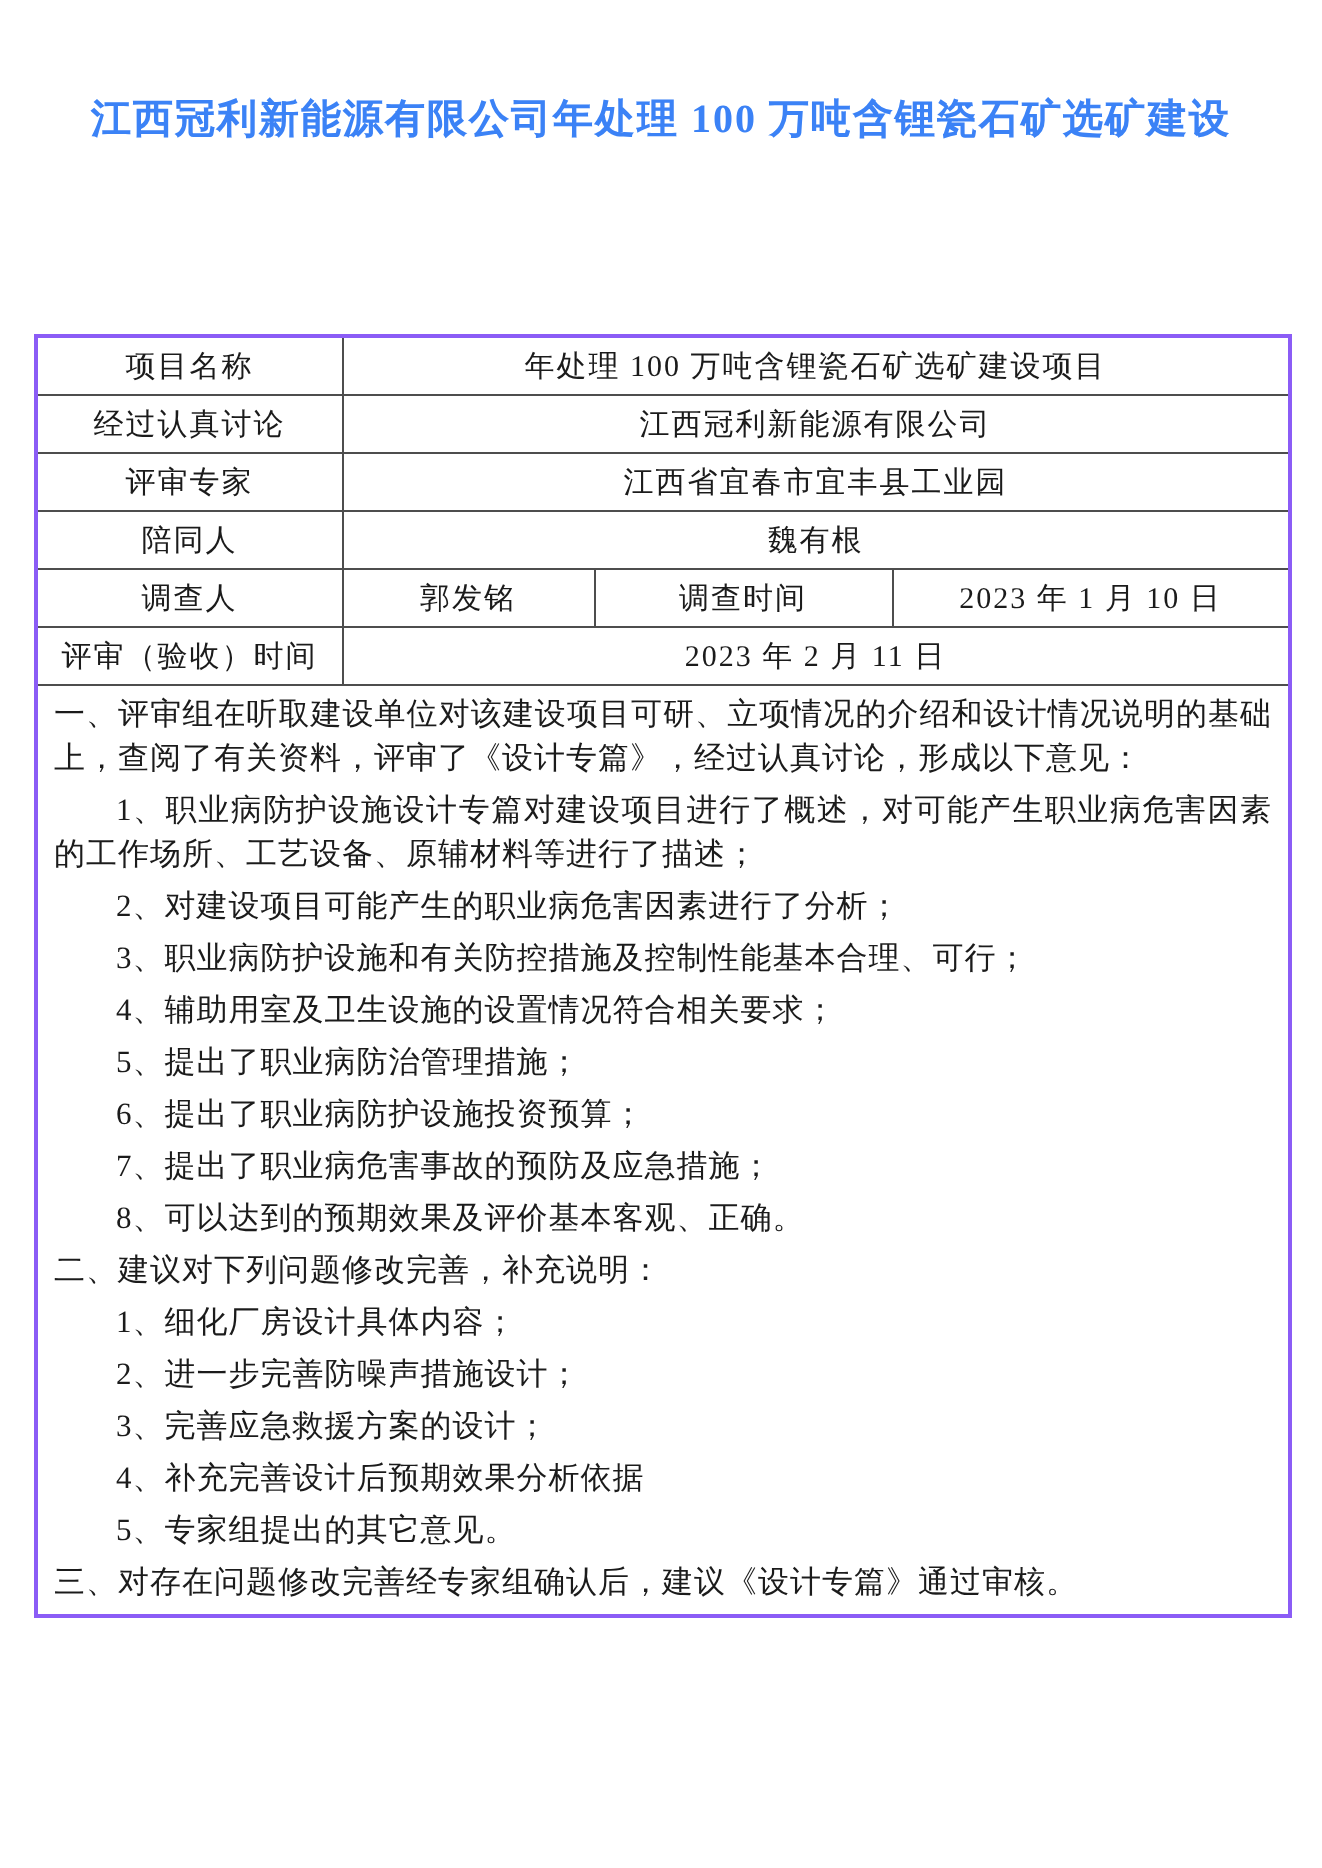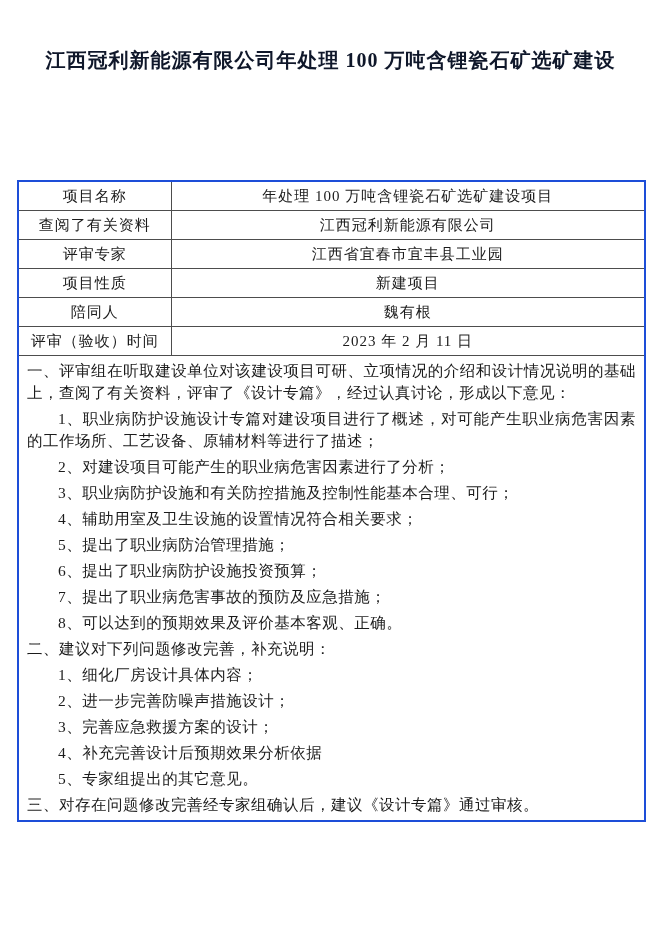--- a/index.html
+++ b/index.html
@@ -20,30 +20,30 @@
     height: 934px;
     background: #ffffff;
   }
   .doc-title {
     margin: 41px 14px 0 14px;
     text-align: center;
     font-size: 20px;
     font-weight: bold;
     line-height: 38px;
     letter-spacing: 1px;
-    color: #0f172a;
+    color: #3b82f6;
   }
   table.info-table {
     position: absolute;
     left: 17px;
-    top: 139px;
+    top: 126px;
     width: 627px;
     border-collapse: collapse;
     table-layout: fixed;
-    border: 2px solid #1d4ed8;
+    border: 2px solid #8b5cf6;
   }
   table.info-table td {
     border: 1px solid #4d4d4d;
     font-size: 15px;
     letter-spacing: 1px;
     text-align: center;
     vertical-align: middle;
     height: 28px;
     padding: 0 4px;
     overflow: hidden;
@@ -83,34 +83,36 @@
       <col style="width:126px">
       <col style="width:149px">
       <col style="width:199px">
     </colgroup>
     <tbody>
         <tr>
       <td>项目名称</td>
       <td colspan="3">年处理 100 万吨含锂瓷石矿选矿建设项目</td>
     </tr>
     <tr>
-      <td>查阅了有关资料</td>
+      <td>经过认真讨论</td>
       <td colspan="3">江西冠利新能源有限公司</td>
     </tr>
     <tr>
       <td>评审专家</td>
       <td colspan="3">江西省宜春市宜丰县工业园</td>
     </tr>
     <tr>
-      <td>项目性质</td>
-      <td colspan="3">新建项目</td>
+      <td>陪同人</td>
+      <td colspan="3">魏有根</td>
     </tr>
     <tr>
-      <td>陪同人</td>
-      <td colspan="3">魏有根</td>
+      <td>调查人</td>
+      <td>郭发铭</td>
+      <td>调查时间</td>
+      <td>2023 年 1 月 10 日</td>
     </tr>
     <tr>
       <td>评审（验收）时间</td>
       <td colspan="3">2023 年 2 月 11 日</td>
     </tr>
     <tr>
       <td colspan="4" class="opinions-cell">
         <p>一、评审组在听取建设单位对该建设项目可研、立项情况的介绍和设计情况说明的基础上，查阅了有关资料，评审了《设计专篇》，经过认真讨论，形成以下意见：</p>
         <p class="indent">1、职业病防护设施设计专篇对建设项目进行了概述，对可能产生职业病危害因素的工作场所、工艺设备、原辅材料等进行了描述；</p>
         <p class="indent">2、对建设项目可能产生的职业病危害因素进行了分析；</p>

